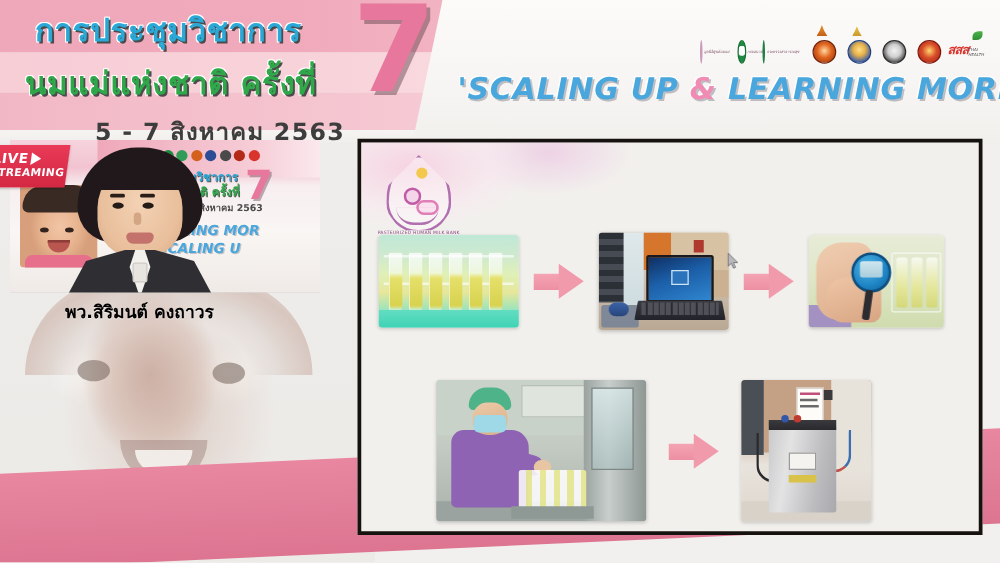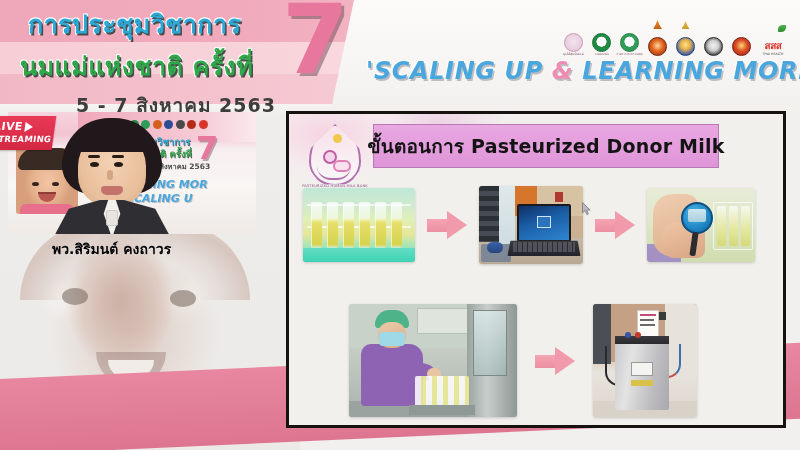--- a/index.html
+++ b/index.html
@@ -109,21 +109,21 @@
   }
   .tagline .amp { color:#f08cb4; }
 
   
   .logo-row {
     position:absolute; left: 562px; top: 26px;
     display:flex; align-items:flex-end; gap: 5px;
   }
   .logo {
     width: 23px; height: 30px; position:relative;
-    display:flex; flex-direction:column; align-items:center; justify-content:flex-end;
+    display:flex; flex-direction:row; align-items:center; justify-content:flex-end;font-style:italic;
   }
   .logo .disc { width: 19px; height: 19px; border-radius:50%; position:relative; }
   .logo .cap { font-size: 3.2px; line-height: 1; color:#7a4a60; margin-top:1px; white-space:nowrap; transform: scaleX(.9); }
   .lg1 .disc { background: radial-gradient(circle at 50% 45%, #f3e3ee 0%, #e9cfe0 60%, #d9b4cc 100%); border:1px solid #c99ab8; }
   .lg2 .disc { background: radial-gradient(circle at 50% 45%, #ffffff 0%, #ffffff 38%, #1f8a43 42%, #1f8a43 100%); border:1px solid #157035; }
   .lg3 .disc { background: radial-gradient(circle at 50% 45%, #ffffff 0%, #ffffff 38%, #2f9d57 42%, #2f9d57 100%); border:1px solid #1f7f42; }
   .lg4 .disc { background: radial-gradient(circle at 50% 45%, #ffd9a0 0%, #e0641e 45%, #8e2d10 100%); border:1px solid #6e2108; }
   .lg5 .disc { background: radial-gradient(circle at 50% 40%, #ffe08a 0%, #e7b24a 35%, #3c5ea8 75%, #23407e 100%); border:1px solid #22407d; }
   .lg6 .disc { background: radial-gradient(circle at 50% 45%, #f2f2f2 0%, #cfcfcf 40%, #4a4a4a 75%, #2a2a2a 100%); border:1px solid #2a2a2a; }
   .lg7 .disc { background: radial-gradient(circle at 50% 45%, #ffd66e 0%, #d94d2a 45%, #9b1f12 100%); border:1px solid #7d1509; }
@@ -546,23 +546,20 @@
 
     <div class="drop">
       <div class="drop-shape"></div>
       <div class="drop-dot"></div>
       <div class="drop-mom"></div>
       <div class="drop-baby"></div>
       <div class="drop-arm"></div>
       <div class="drop-cap">PASTEURIZED HUMAN MILK BANK</div>
     </div>
 
-    <div class="head-banner">
-      <span>ขั้นตอนการ Pasteurized Donor Milk</span>
-    </div>
 
     <div class="row row1">
       <div class="pic pic1">
         <div class="p1-shelf" style="top:16px"></div>
         <div class="p1-shelf" style="top:38px"></div>
         <div class="p1-bot" style="left:8px"></div>
         <div class="p1-bot" style="left:24px"></div>
         <div class="p1-bot" style="left:40px"></div>
         <div class="p1-bot" style="left:56px"></div>
         <div class="p1-bot" style="left:72px"></div>

